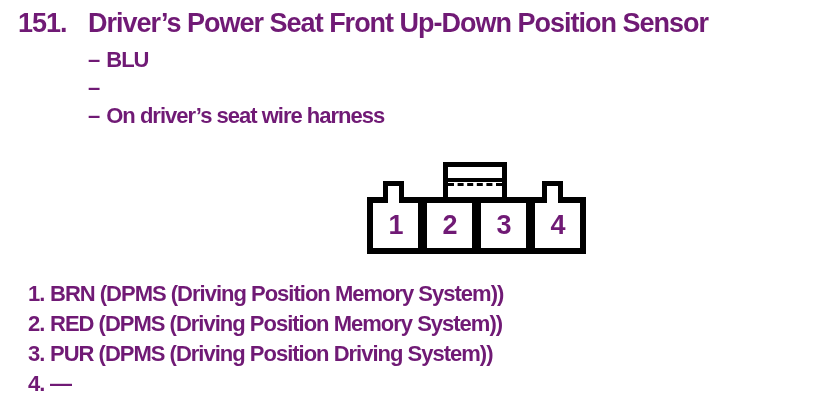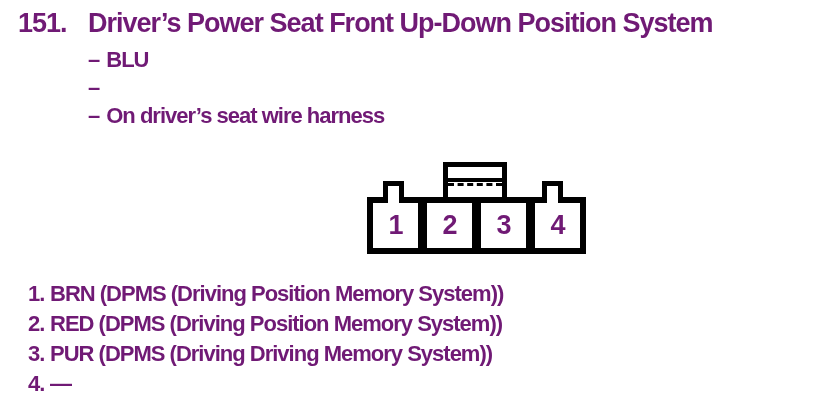--- a/index.html
+++ b/index.html
@@ -138,21 +138,21 @@
     flex: 0 0 22px;
   }
 </style>
 </head>
 <body>
 
 <div id="canvas">
 
   <div class="heading">
     <span class="h-num">151.</span>
-    <span>Driver’s Power Seat Front Up-Down Position System</span>
+    <span>Driver’s Power Seat Front Up-Down Position Sensor</span>
   </div>
 
   <div class="details">
     <div class="detail-line">
       <span class="dash">–</span>
       <span>BLU</span>
     </div>
     <div class="detail-line">
       <span class="dash">–</span>
     </div>
@@ -189,21 +189,21 @@
     <div class="pin-row">
       <span class="pin-num">1.</span>
       <span>BRN (DPMS (Driving Position Memory System))</span>
     </div>
     <div class="pin-row">
       <span class="pin-num">2.</span>
       <span>RED (DPMS (Driving Position Memory System))</span>
     </div>
     <div class="pin-row">
       <span class="pin-num">3.</span>
-      <span>PUR (DPMS (Driving Driving Memory System))</span>
+      <span>PUR (DPMS (Driving Position Driving System))</span>
     </div>
     <div class="pin-row">
       <span class="pin-num">4.</span>
       <span>—</span>
     </div>
   </div>
 
 </div>
 
 </body></html>

